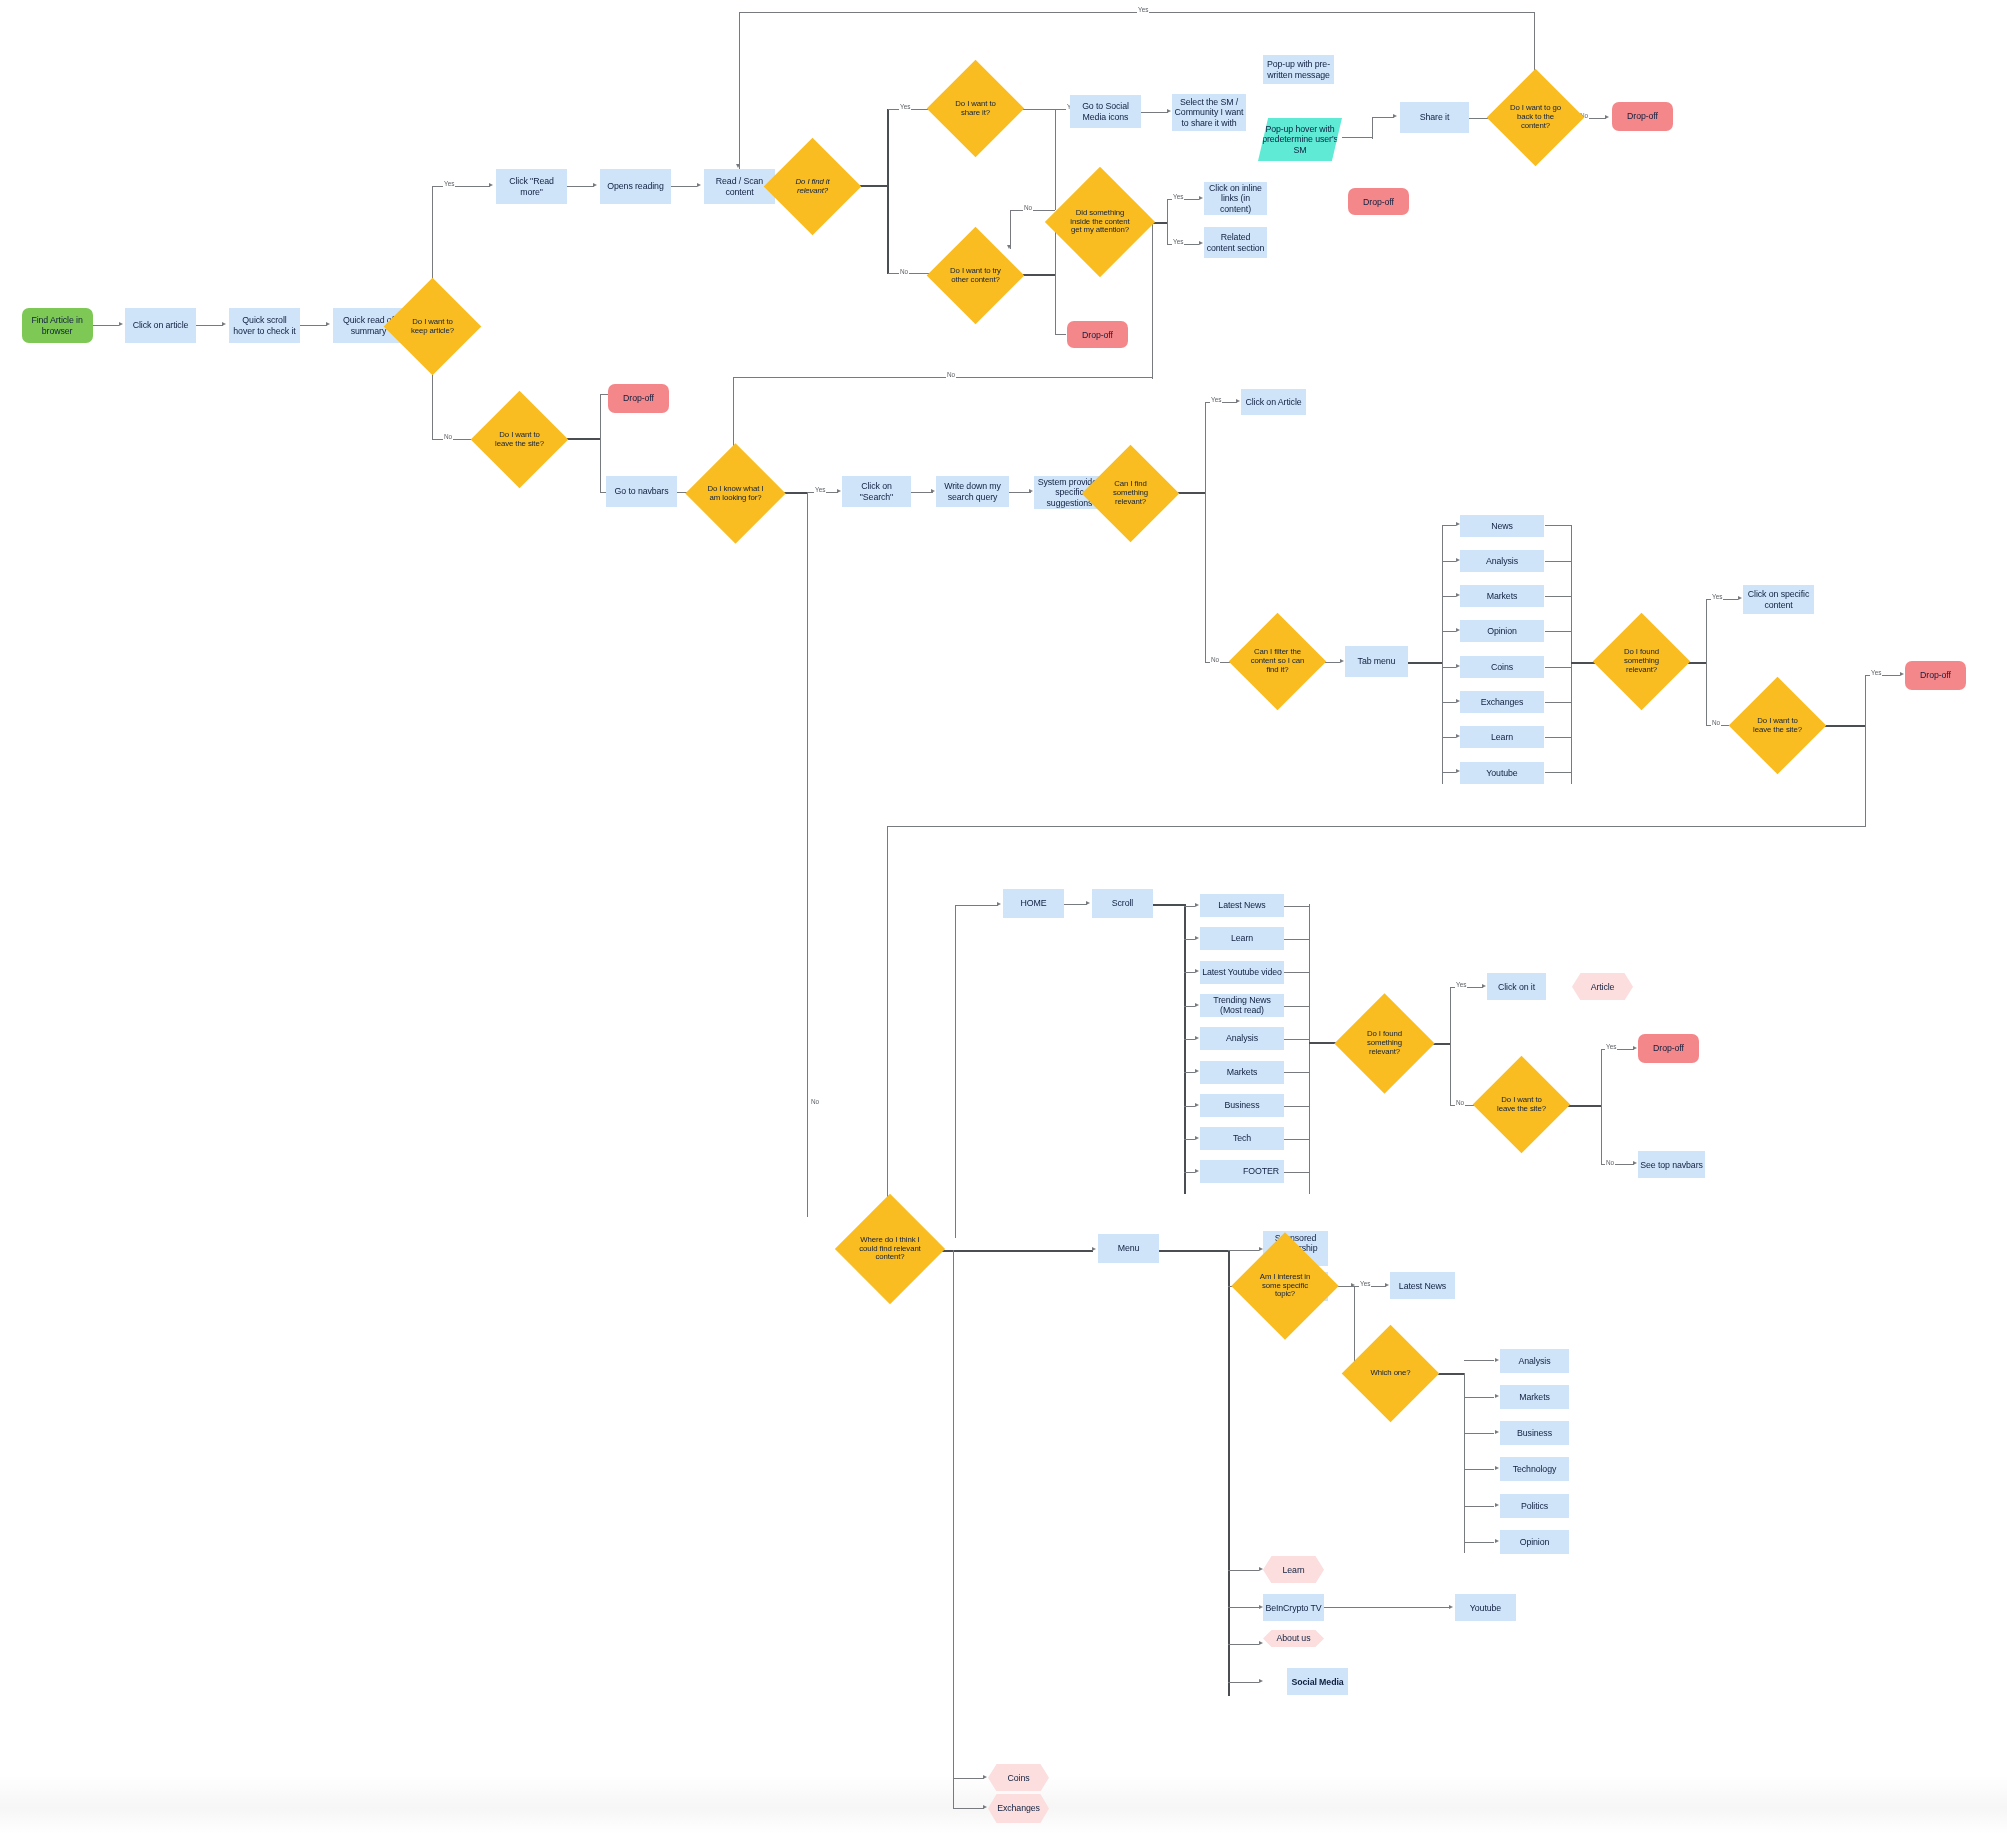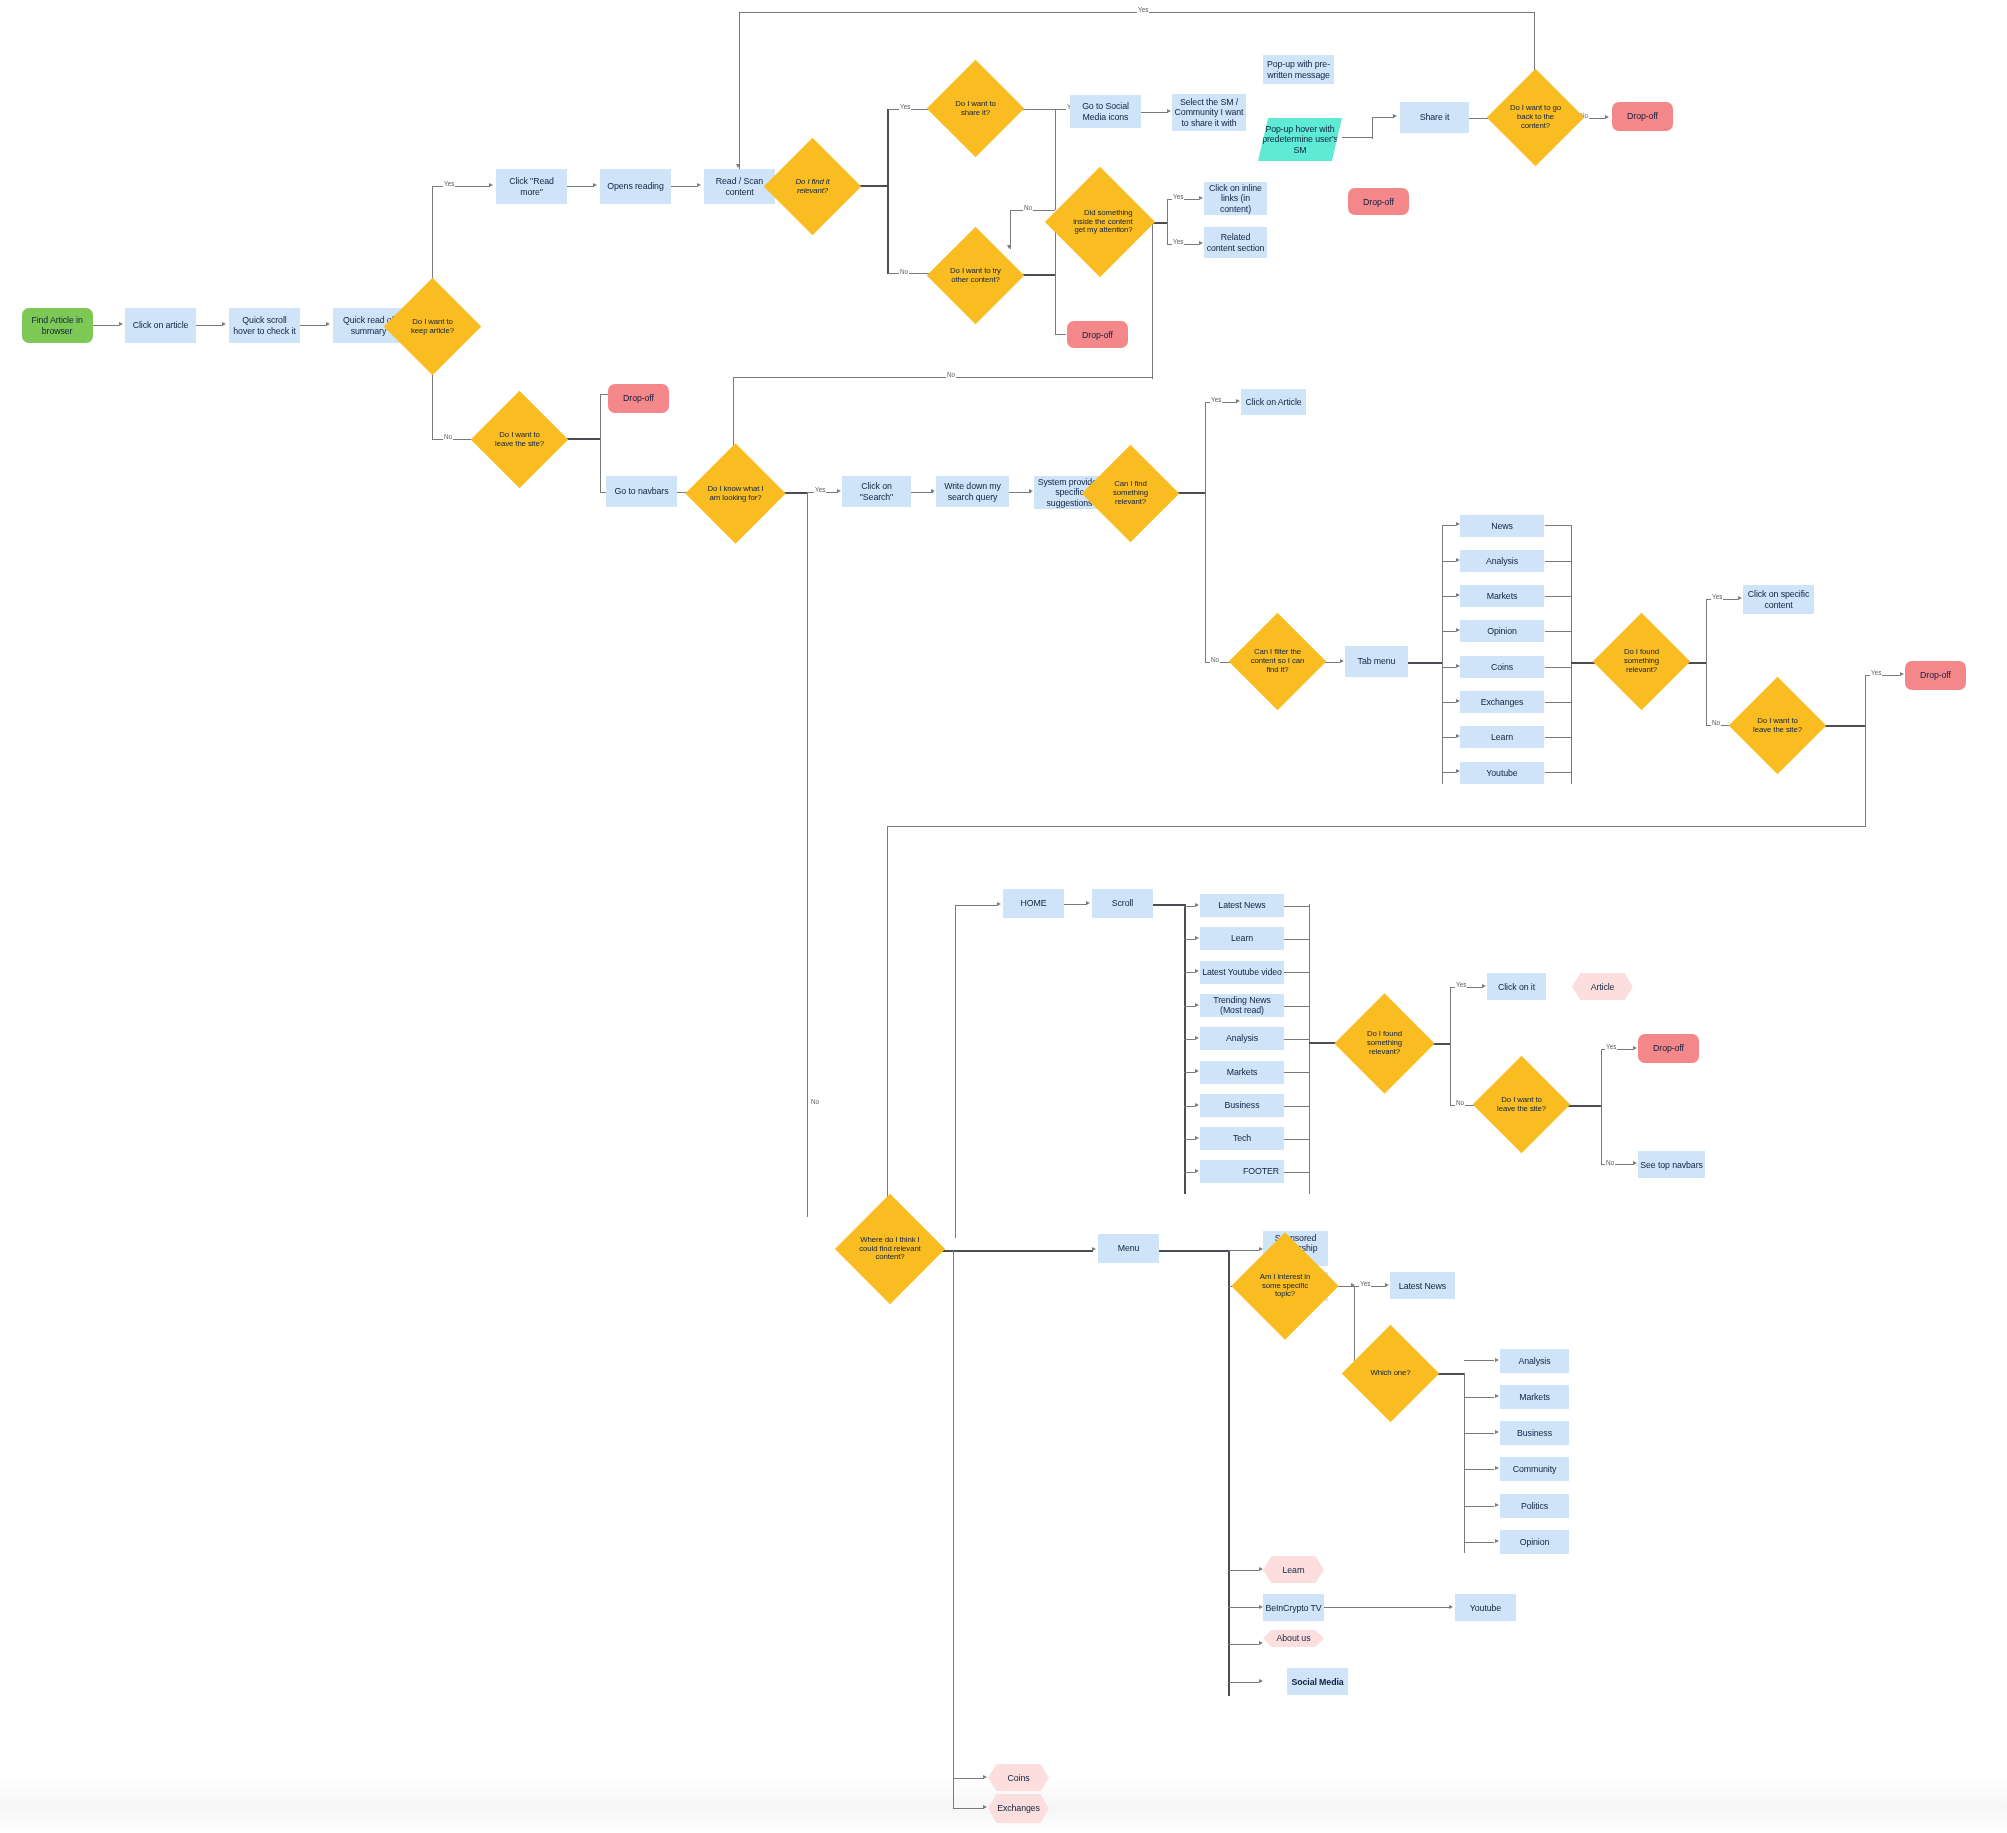--- a/index.html
+++ b/index.html
@@ -212,21 +212,21 @@
   <div class="edge v" style="left:1055px;top:222px;height:112px;"></div>
   <div class="edge h" style="left:1055px;top:222px;width:47px;"></div>
   <div class="arrow r" style="left:1101px;top:220px;"></div>
   <div class="elabel" style="left:1066px;top:217px;">Yes</div>
 
   <div class="edge h" style="left:1055px;top:334px;width:47px;"></div>
   <div class="arrow r" style="left:1101px;top:331px;"></div>
   <div class="elabel" style="left:1066px;top:328px;">No</div>
   <div class="node dropoff" style="left:1067px;top:321px;width:61px;height:27.4px;">Drop-off</div>
 
-  <div class="node decision" style="left:1061px;top:183px;width:78px;height:78px;text-align:right;">
+  <div class="node decision" style="left:1061px;top:183px;width:78px;height:78px;">
     <div class="dshape"></div>
     <div class="dtext">Did something inside the content get my attention?</div>
   </div>
 
   <div class="edge thick h" style="left:1139px;top:222px;width:29px;"></div>
   <div class="edge v" style="left:1167px;top:199px;height:45px;"></div>
   <div class="edge h" style="left:1167px;top:199px;width:32px;"></div>
   <div class="arrow r" style="left:1199px;top:196px;"></div>
   <div class="elabel" style="left:1172px;top:193px;">Yes</div>
   <div class="edge h" style="left:1167px;top:244px;width:32px;"></div>
@@ -538,21 +538,21 @@
   <div id="topic-list">
       <div class="node process" style="left: 1500px; top: 1349px; width: 69px; height: 23.5px;">Analysis</div>
       <div class="edge h" style="left: 1464px; top: 1360px; width: 30px;"></div>
       <div class="arrow r" style="left: 1495px; top: 1358px;"></div>
       <div class="node process" style="left: 1500px; top: 1385px; width: 69px; height: 23.5px;">Markets</div>
       <div class="edge h" style="left: 1464px; top: 1397px; width: 30px;"></div>
       <div class="arrow r" style="left: 1495px; top: 1394px;"></div>
       <div class="node process" style="left: 1500px; top: 1421px; width: 69px; height: 23.5px;">Business</div>
       <div class="edge h" style="left: 1464px; top: 1433px; width: 30px;"></div>
       <div class="arrow r" style="left: 1495px; top: 1430px;"></div>
-      <div class="node process" style="left: 1500px; top: 1457px; width: 69px; height: 23.5px;">Community</div>
+      <div class="node process" style="left: 1500px; top: 1457px; width: 69px; height: 23.5px;">Technology</div>
       <div class="edge h" style="left: 1464px; top: 1469px; width: 30px;"></div>
       <div class="arrow r" style="left: 1495px; top: 1466px;"></div>
       <div class="node process" style="left: 1500px; top: 1494px; width: 69px; height: 23.5px;">Politics</div>
       <div class="edge h" style="left: 1464px; top: 1506px; width: 30px;"></div>
       <div class="arrow r" style="left: 1495px; top: 1503px;"></div>
       <div class="node process" style="left: 1500px; top: 1530px; width: 69px; height: 23.5px;">Opinion</div>
       <div class="edge h" style="left: 1464px; top: 1542px; width: 30px;"></div>
       <div class="arrow r" style="left: 1495px; top: 1539px;"></div>
     </div>
 

